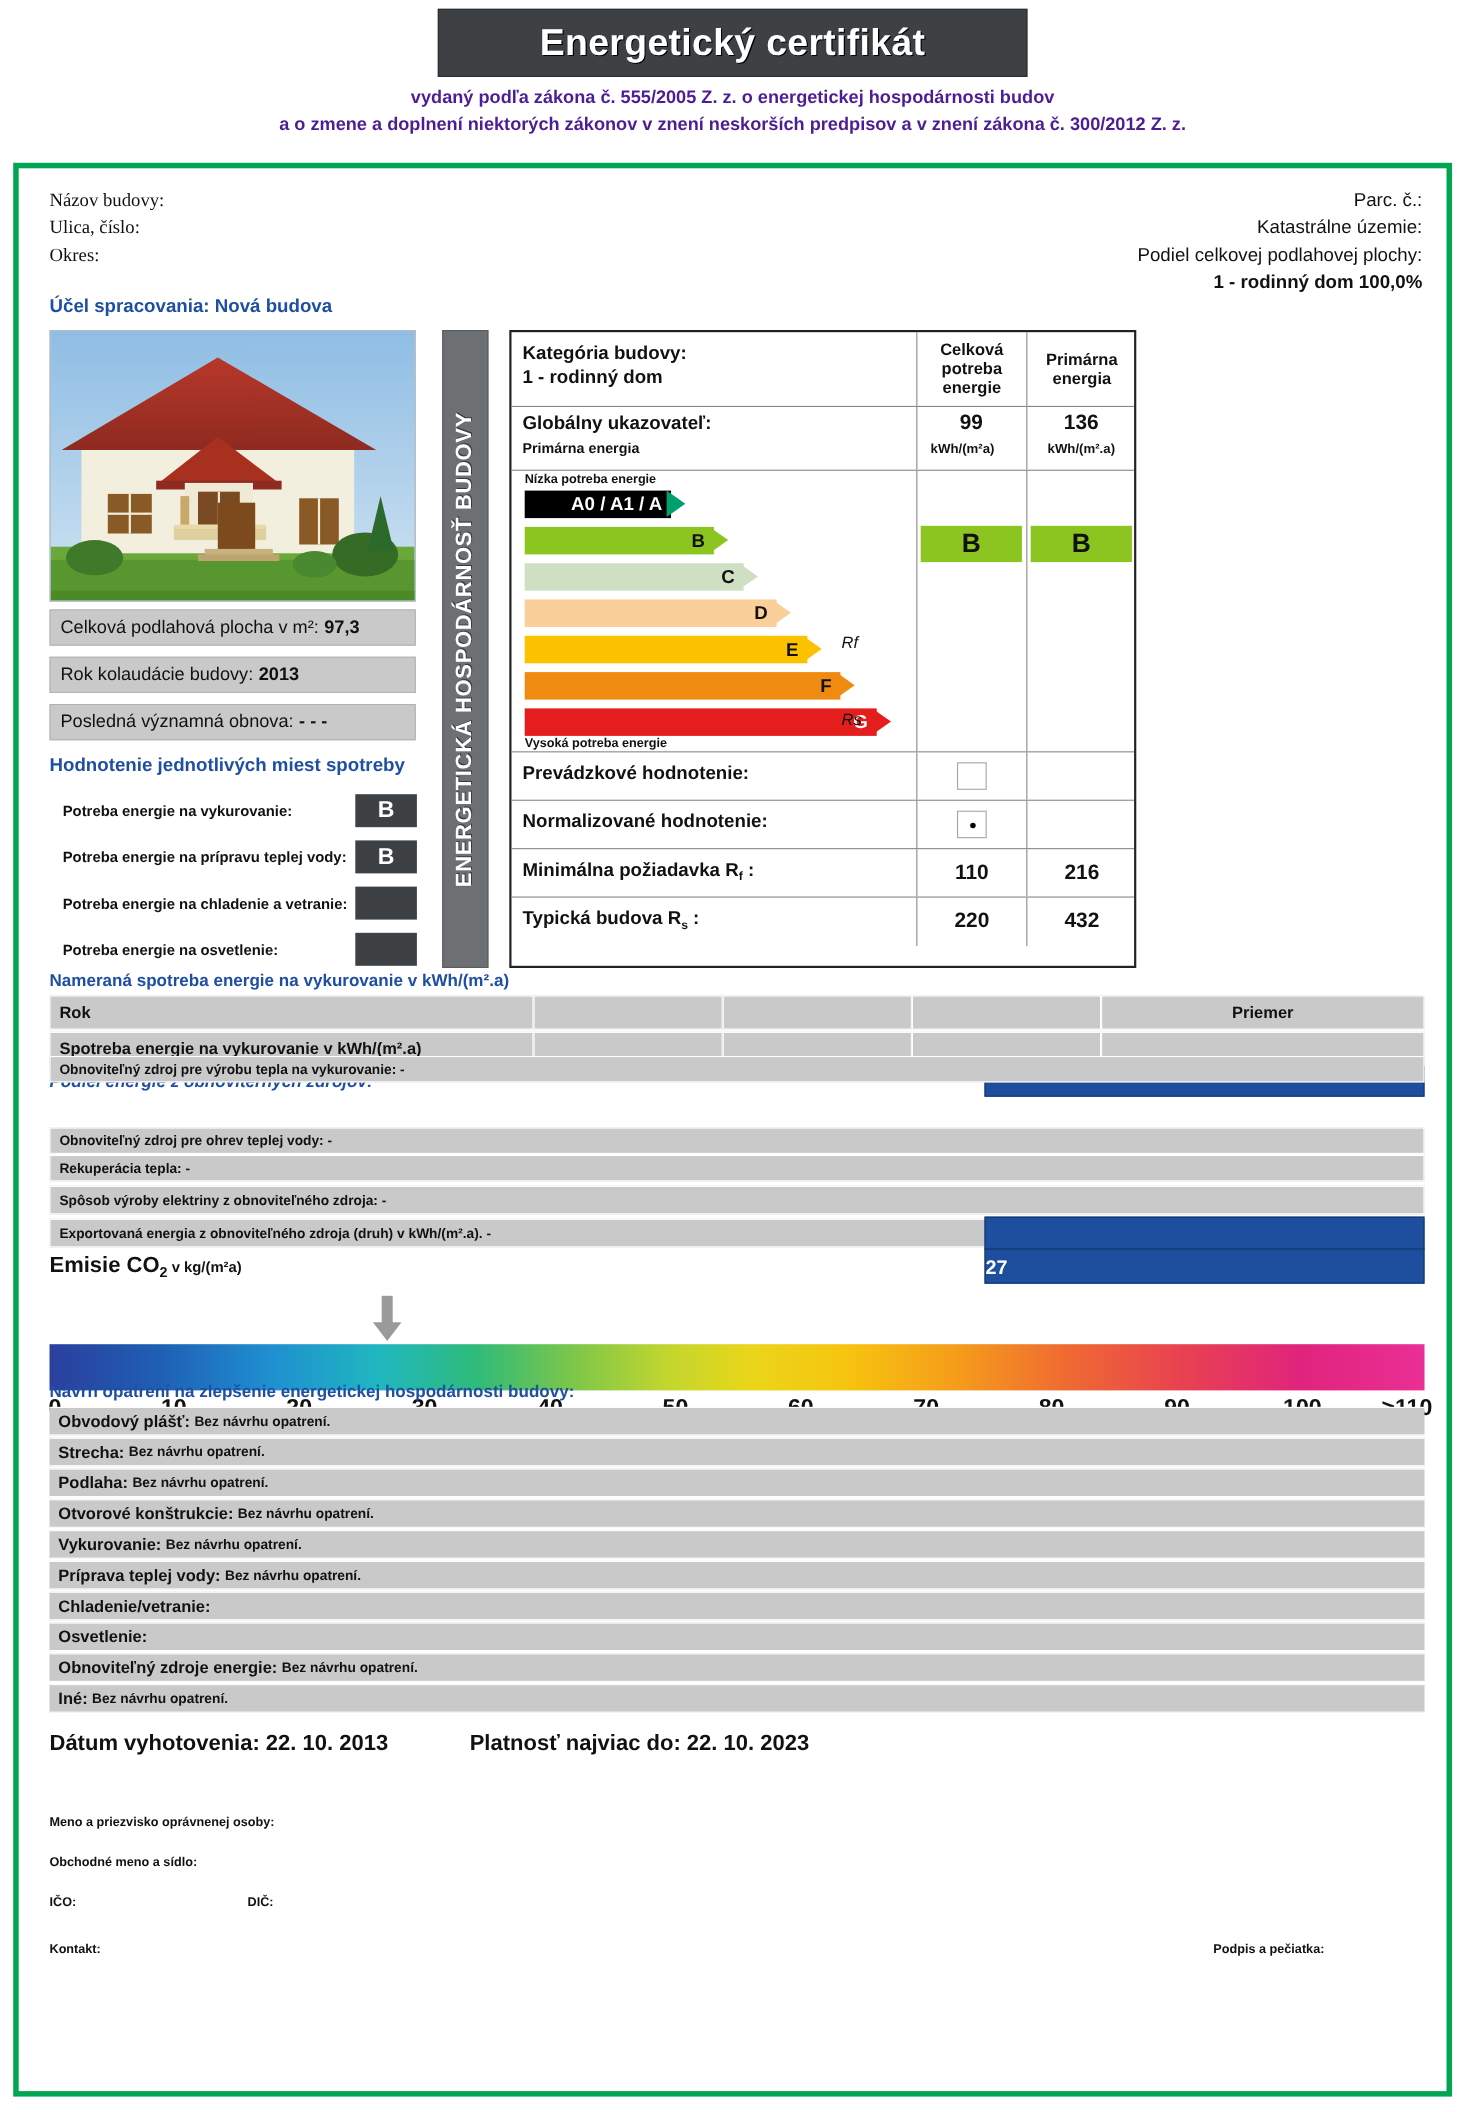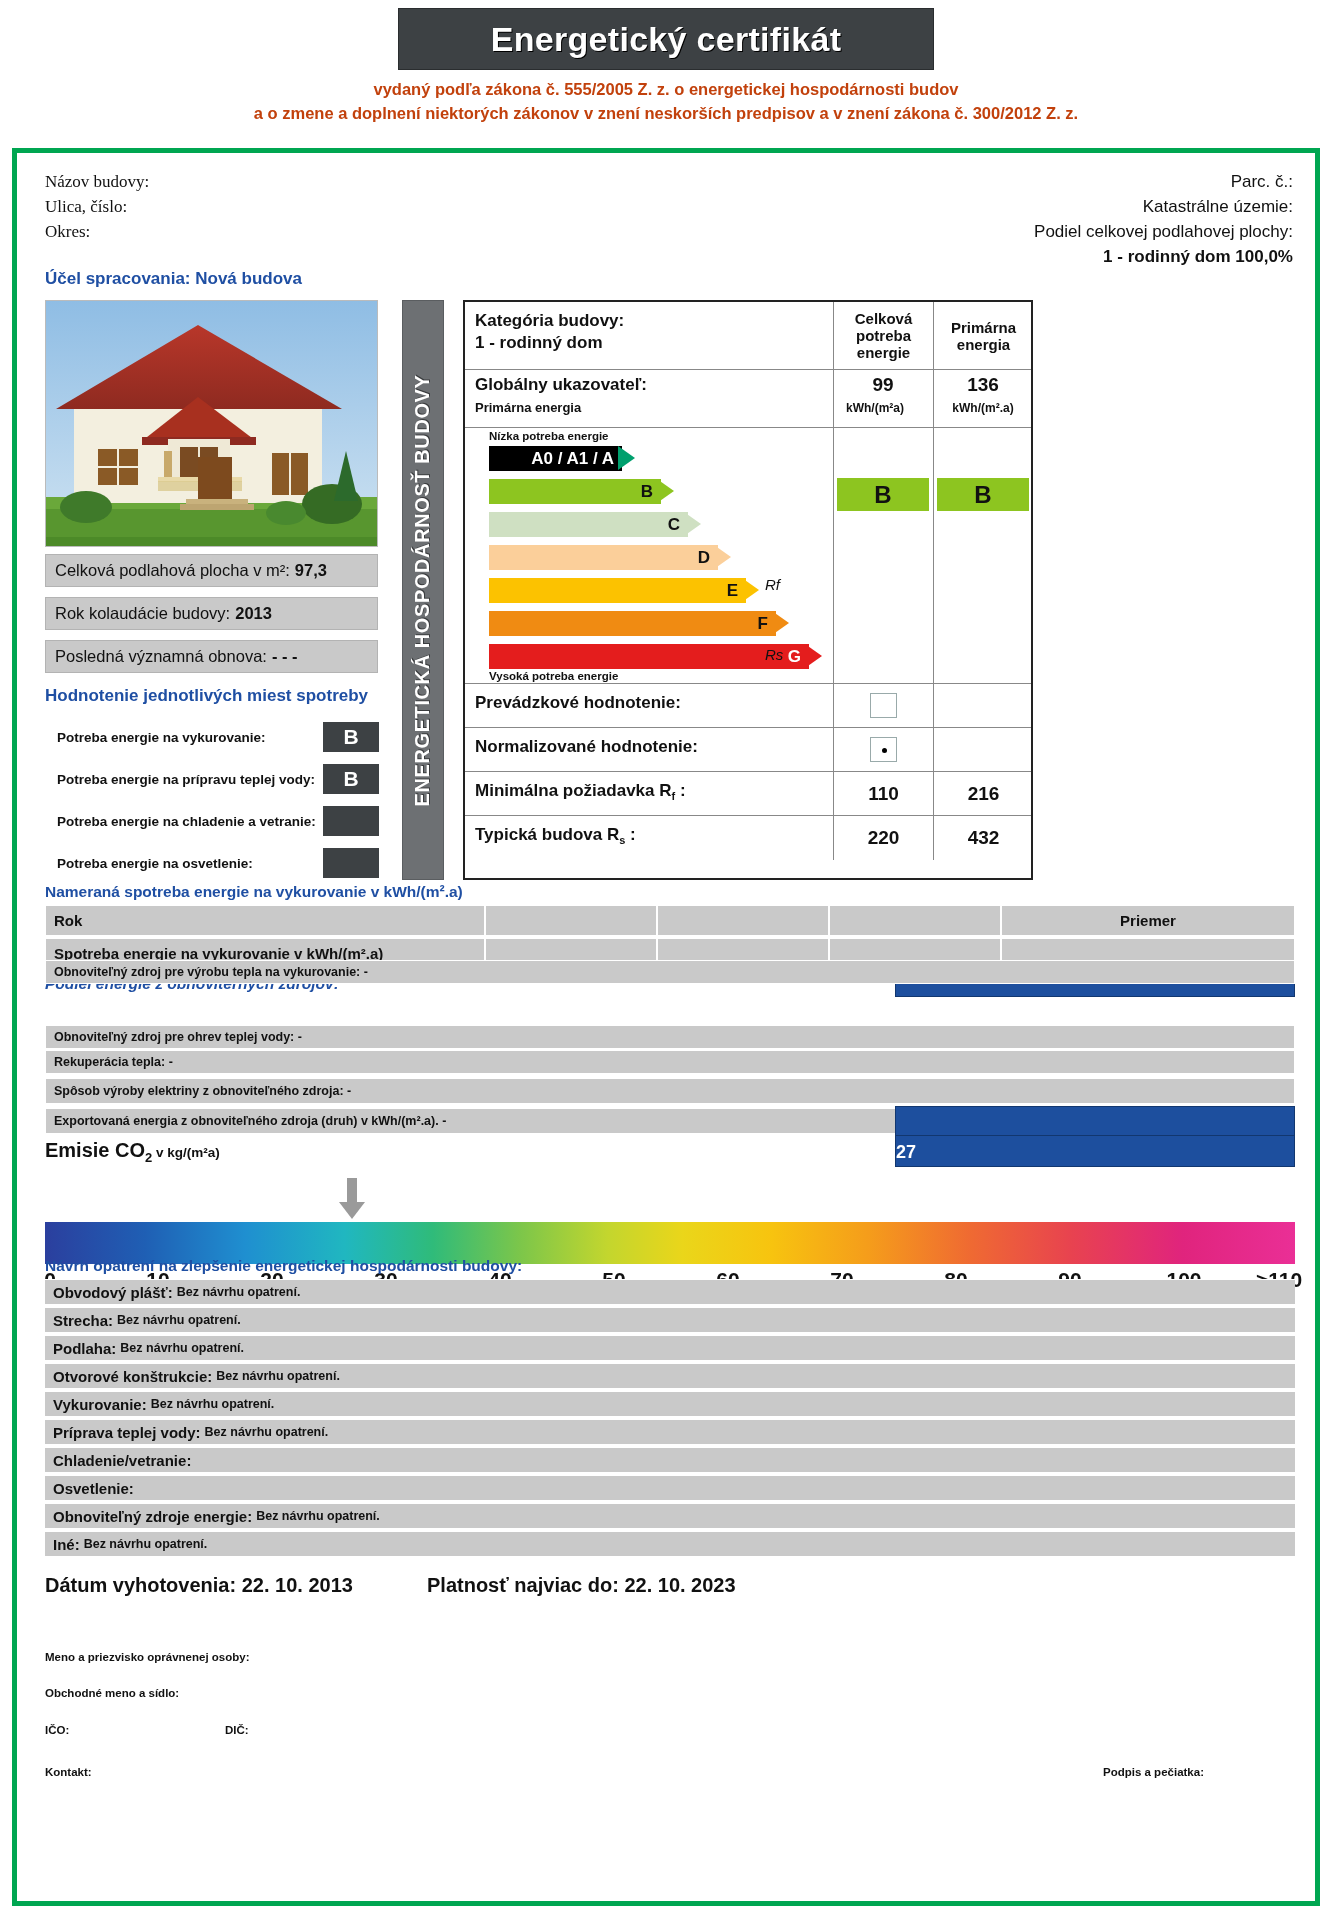--- a/index.html
+++ b/index.html
@@ -19,21 +19,21 @@
     background:#3d4144;
     display:flex; align-items:center; justify-content:center;
     border:1px solid #2a2d2f;
   }
   .titlebar .t{
     color:#ffffff; font-size:34px; font-weight:bold; letter-spacing:.3px;
     text-shadow:1px 1px 0 #000;
   }
   .subtitle{
     position:absolute; left:0; top:78px; width:1332px;
-    text-align:center; font-size:16.5px; font-weight:bold; color:#c2410c;
+    text-align:center; font-size:16.5px; font-weight:bold; color:#4c1d95;
     line-height:1.45;
   }
 
   
   .frame{
     position:absolute; left:12px; top:148px; width:1308px; height:1758px;
     border:5px solid #00a651;
     background:#ffffff;
   }
   .frameInner{ position:absolute; inset:0; padding:0; }
@@ -99,21 +99,21 @@
             display:flex; align-items:center; justify-content:center; text-align:center;
             font-size:15px; font-weight:bold; line-height:17px;}
 
   .rtGlobalRow{ position:relative; height:58px; border-bottom:1px solid #888; }
   .gTitle{ position:absolute; left:10px; top:5px; font-size:17px; font-weight:bold; }
   .gSub{ position:absolute; left:10px; top:30px; font-size:13px; font-weight:bold; }
   .gNum{ position:absolute; top:4px; width:100px; text-align:center; font-size:19px; font-weight:bold; }
   .gUnit{ position:absolute; top:31px; width:100px; text-align:center; font-size:12px; font-weight:bold; }
 
   .scaleArea{ position:relative; height:256px; border-bottom:1px solid #888; }
-  .scaleLeft{ position:absolute; left:16px; top:0; width:368px; height:100%;padding-left:20px; }
+  .scaleLeft{ position:absolute; left:4px; top:0; width:368px; height:100%;padding-left:20px; }
   .lowTxt{ position:absolute; left:8px; top:2px; font-size:11.5px; font-weight:bold; }
   .highTxt{ position:absolute; left:8px; bottom:1px; font-size:11.5px; font-weight:bold; }
   .bar{
     position:absolute; height:25px; display:flex; align-items:center;
     font-weight:bold; font-size:17px; color:#111;
   }
   .bar .arrow{
     position:absolute; right:-13px; top:0; width:0; height:0;
     border-top:12.5px solid transparent; border-bottom:12.5px solid transparent;
   }

